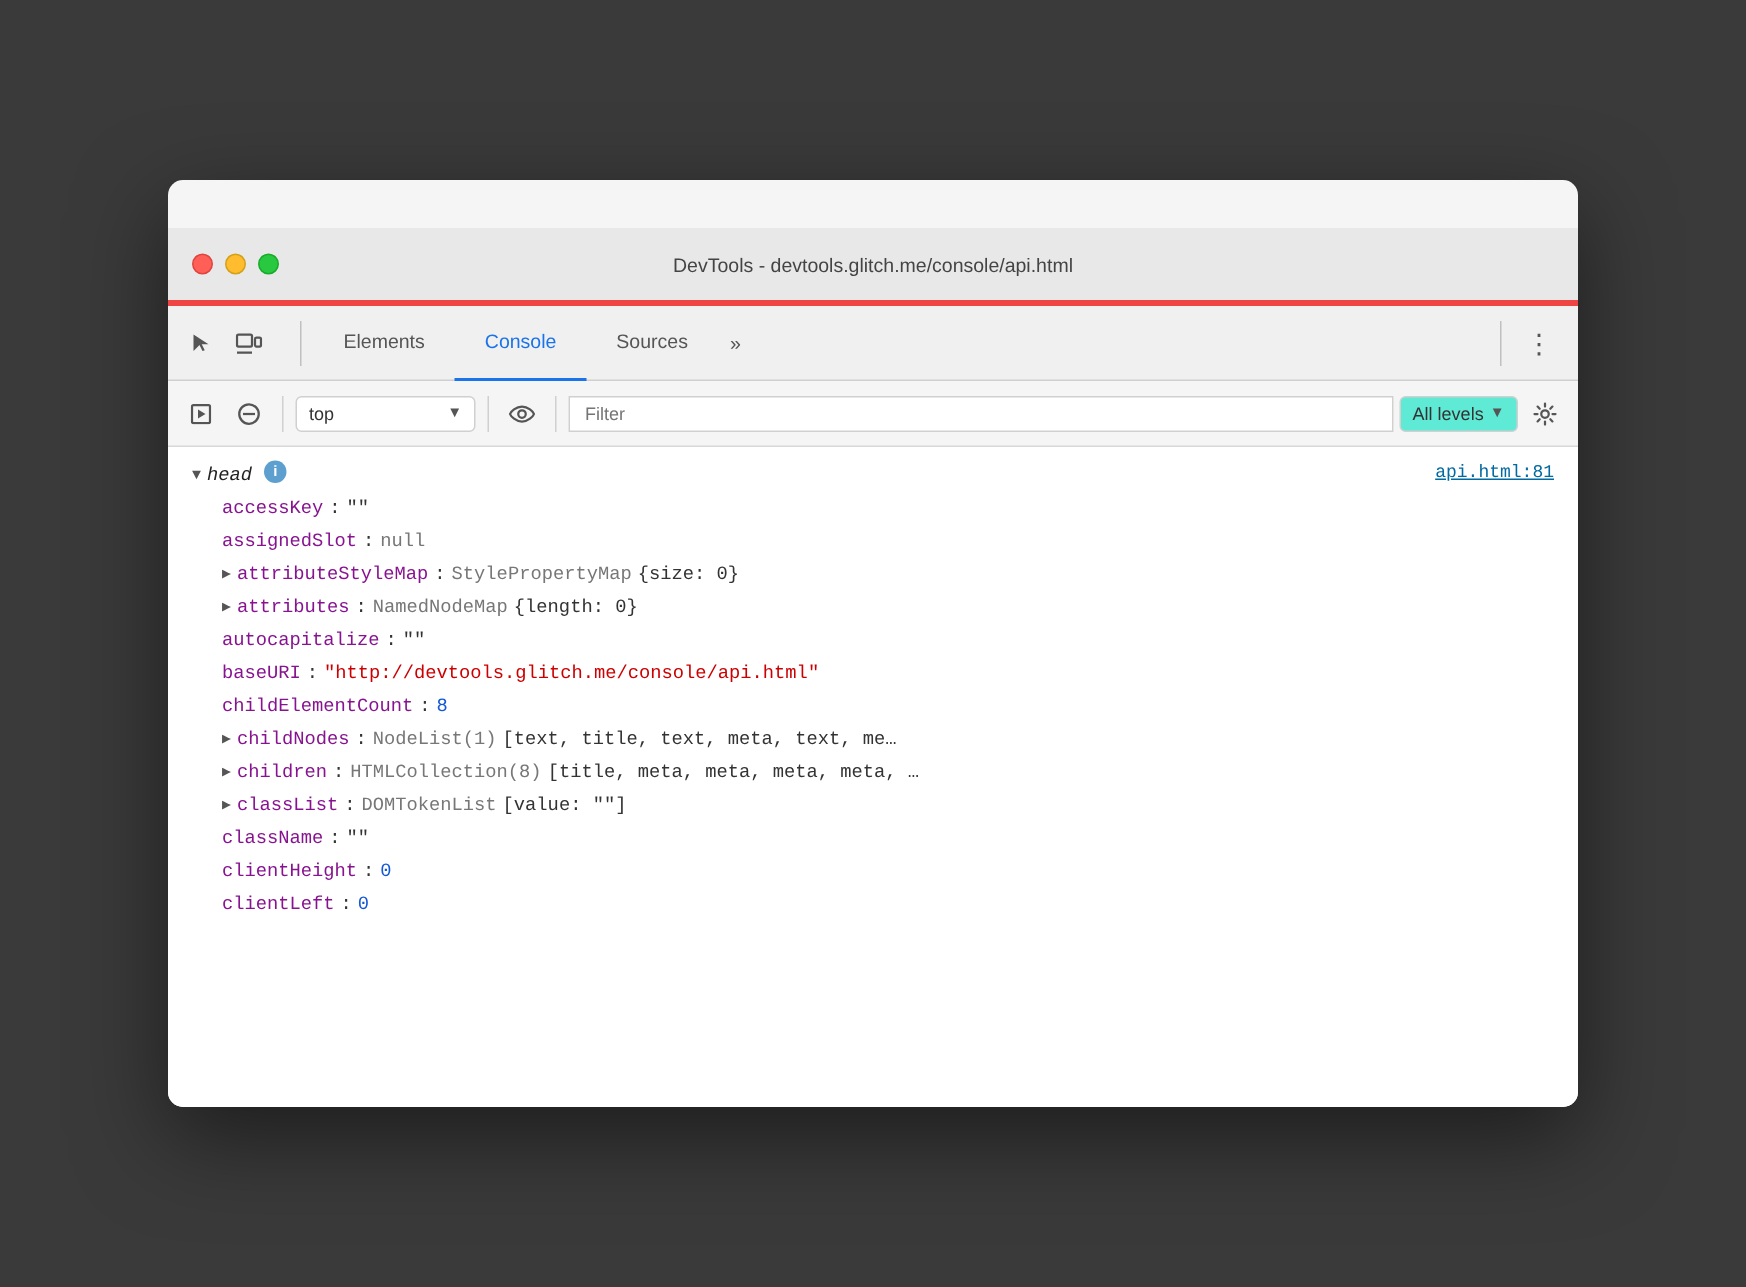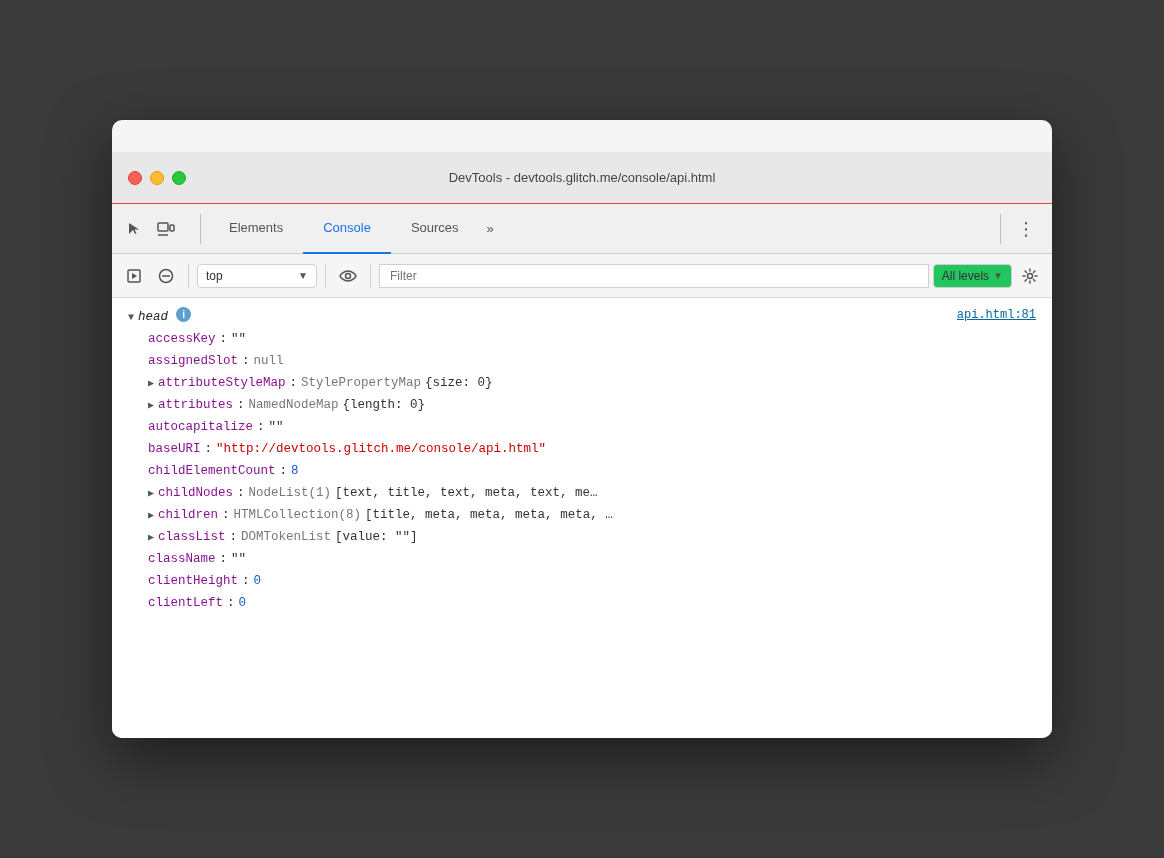--- a/index.html
+++ b/index.html
@@ -21,21 +21,21 @@
       box-shadow: 0 20px 60px rgba(0,0,0,0.5);
     }
 
     
     .title-bar {
       background: #e8e8e8;
       height: 52px;
       display: flex;
       align-items: center;
       padding: 0 16px;
-      border-bottom: 1px solid #ef4444;
+      border-bottom: 4px solid #ef4444;
       position: relative;
       margin-top: 32px;
     }
 
     .traffic-lights {
       display: flex;
       gap: 8px;
       align-items: center;
     }
 
@@ -198,21 +198,21 @@
       padding: 4px 10px;
       font-size: 12px;
       color: #333;
       outline: none;
     }
 
     .levels-selector {
       display: flex;
       align-items: center;
       gap: 4px;
-      background: #22c55e;
+      background: #5eead4;
       border: 1px solid #d0d0d0;
       border-radius: 4px;
       padding: 4px 8px;
       cursor: pointer;
     }
 
     .levels-text {
       font-size: 12px;
       color: #333;
     }

